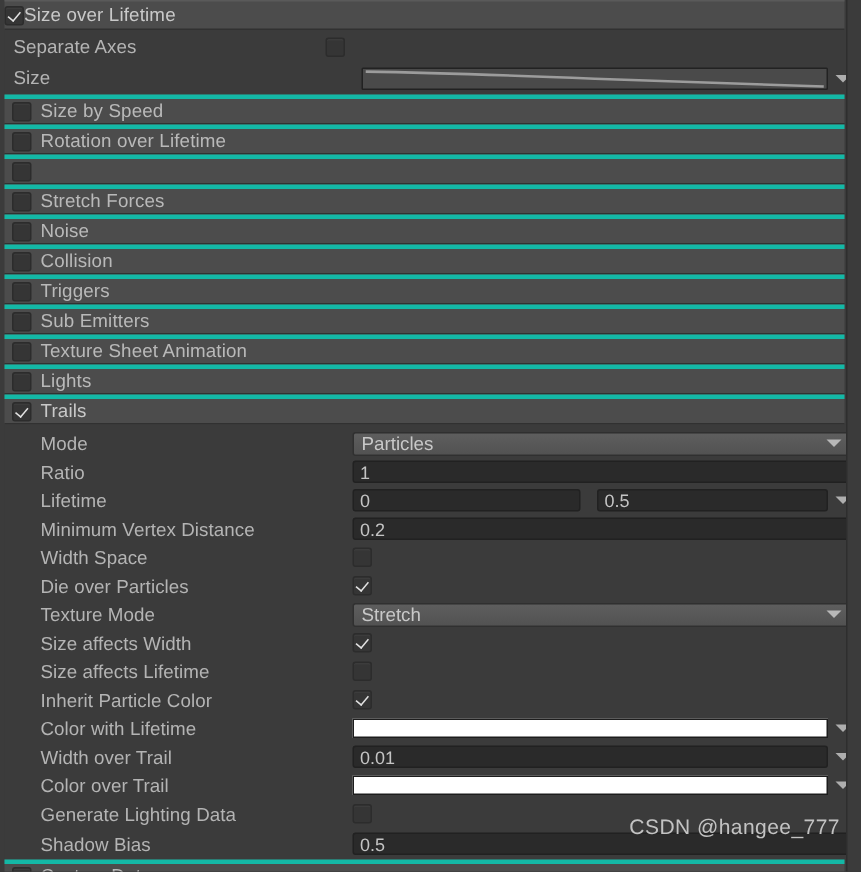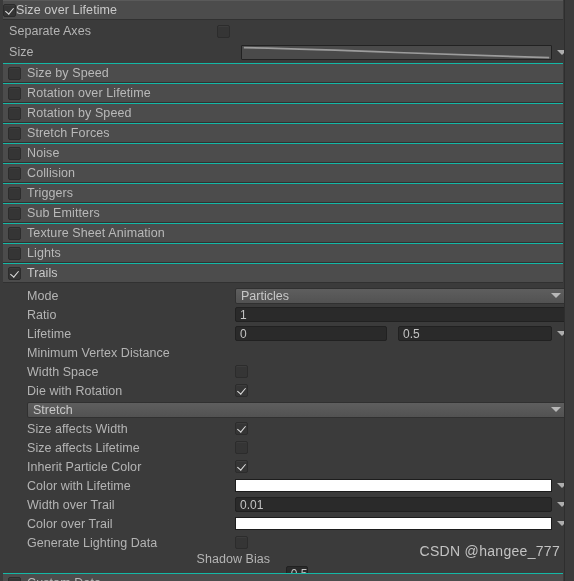--- a/index.html
+++ b/index.html
@@ -24,21 +24,21 @@
     background: #3b3b3b;
     border-radius: 14px;
   }
 
   
   .module-row {
     position: relative;
     height: 20px;
     margin: 0 11px 0 3px;
     background: #4c4c4c;
-    border-top: 1px solid #14b8a6;
+    border-top: 3px solid #14b8a6;
     border-bottom: 1px solid #313131;
     display: flex;
     align-items: center;
     box-sizing: border-box;
   }
   .module-row.first {
     border-top: 1px solid #5a5a5a;
   }
   .module-row .mod-check {
     margin-left: 5px;
@@ -251,21 +251,20 @@
       <span class="mod-title">Size by Speed</span>
     </div>
 
     <div class="module-row">
       <span class="cb mod-check"></span>
       <span class="mod-title">Rotation over Lifetime</span>
     </div>
 
     <div class="module-row">
       <span class="cb mod-check"></span>
-      <span class="mod-title">Rotation by Speed</span>
     </div>
 
     <div class="module-row">
       <span class="cb mod-check"></span>
       <span class="mod-title">Stretch Forces</span>
     </div>
 
     <div class="module-row">
       <span class="cb mod-check"></span>
       <span class="mod-title">Noise</span>
@@ -334,37 +333,43 @@
         <span class="lifetime-gap"></span>
         <span class="num-field">
           <span>0.5</span>
         </span>
         <span class="tri-down"></span>
       </span>
     </div>
 
     <div class="prop-row">
       <span class="prop-label">Minimum Vertex Distance</span>
+      <span class="prop-field">
+        <span class="num-field">
+          <span>0.2</span>
+        </span>
+      </span>
     </div>
 
     <div class="prop-row">
       <span class="prop-label">Width Space</span>
       <span class="prop-field" style="flex:0 0 auto;">
         <span class="cb"></span>
       </span>
     </div>
 
     <div class="prop-row">
-      <span class="prop-label">Die with Rotation</span>
+      <span class="prop-label">Die over Particles</span>
       <span class="prop-field" style="flex:0 0 auto;">
         <span class="cb checked"></span>
       </span>
     </div>
 
     <div class="prop-row">
+      <span class="prop-label">Texture Mode</span>
       <span class="prop-field">
         <span class="dropdown">
           <span>Stretch</span>
           <span style="flex:1 1 auto;"></span>
           <span class="tri-down inset" style="margin-right:5px;margin-left:0;"></span>
         </span>
       </span>
     </div>
 
     <div class="prop-row">
@@ -414,21 +419,21 @@
       </span>
     </div>
 
     <div class="prop-row">
       <span class="prop-label">Generate Lighting Data</span>
       <span class="prop-field" style="flex:0 0 auto;">
         <span class="cb"></span>
       </span>
     </div>
 
-    <div class="prop-row" style="height:21px;flex-direction:column;">
+    <div class="prop-row" style="height:21px;">
       <span class="prop-label">Shadow Bias</span>
       <span class="prop-field">
         <span class="num-field">
           <span>0.5</span>
         </span>
       </span>
     </div>
 
   </div>
 

